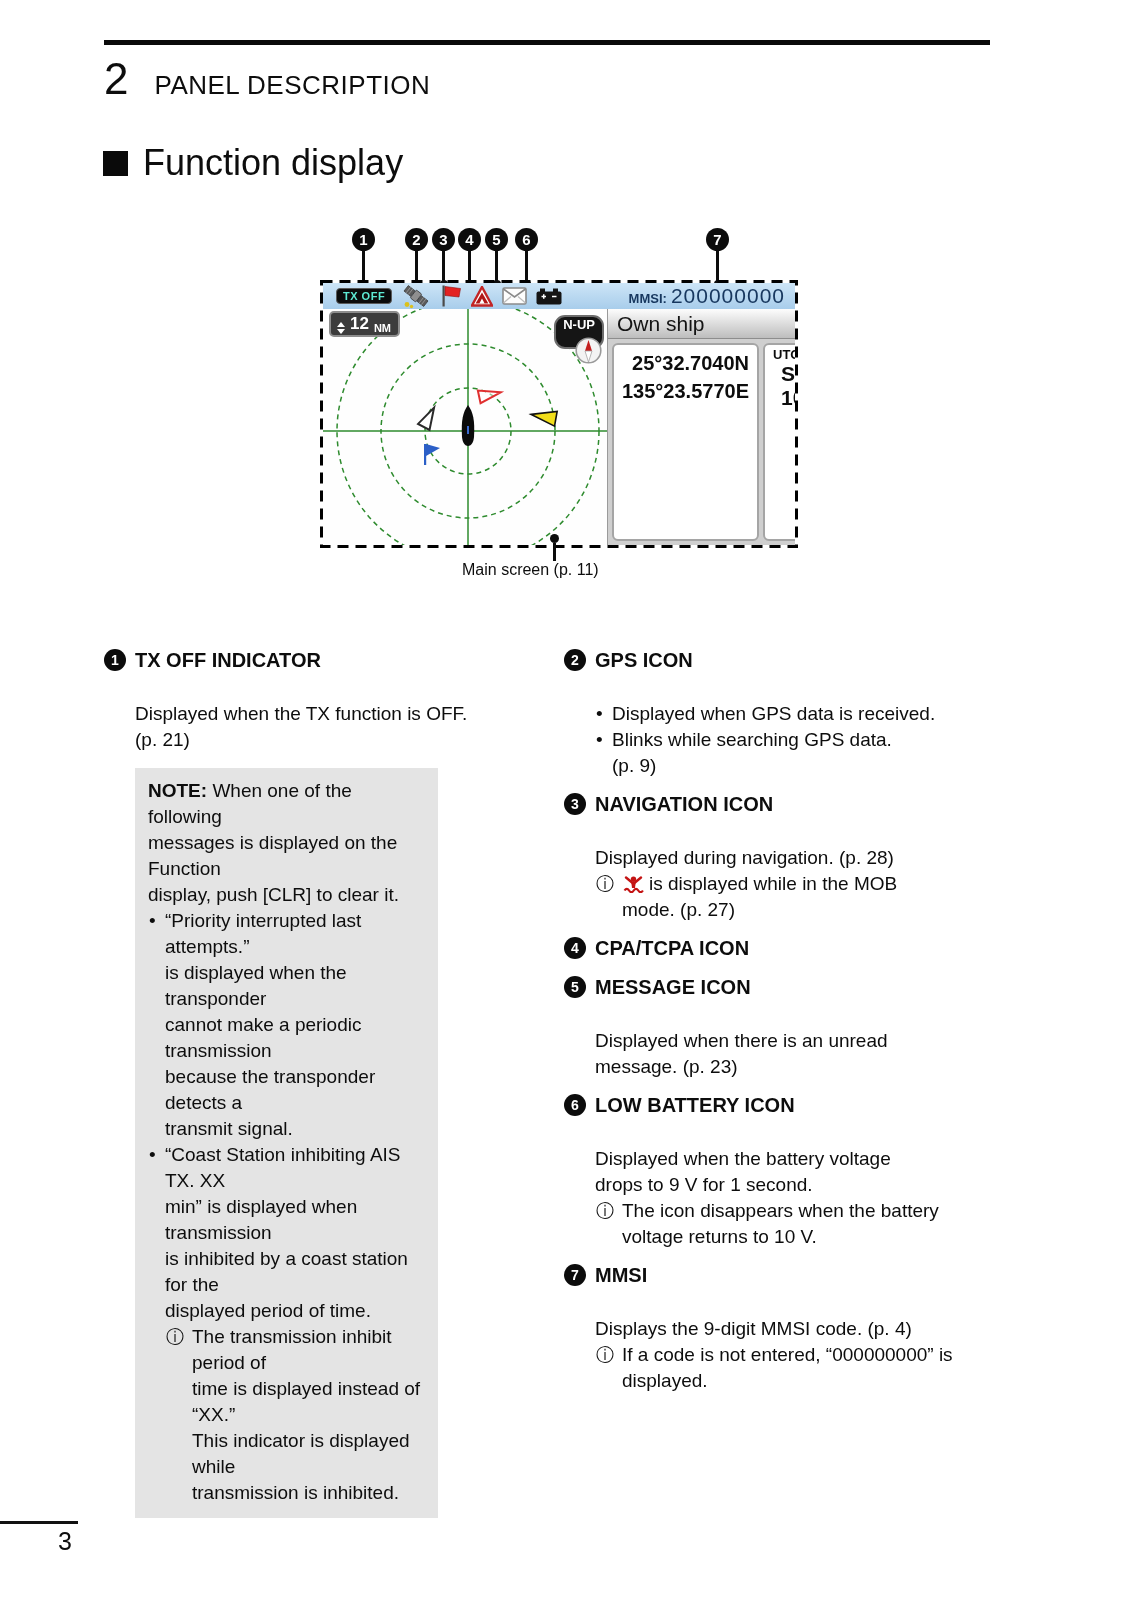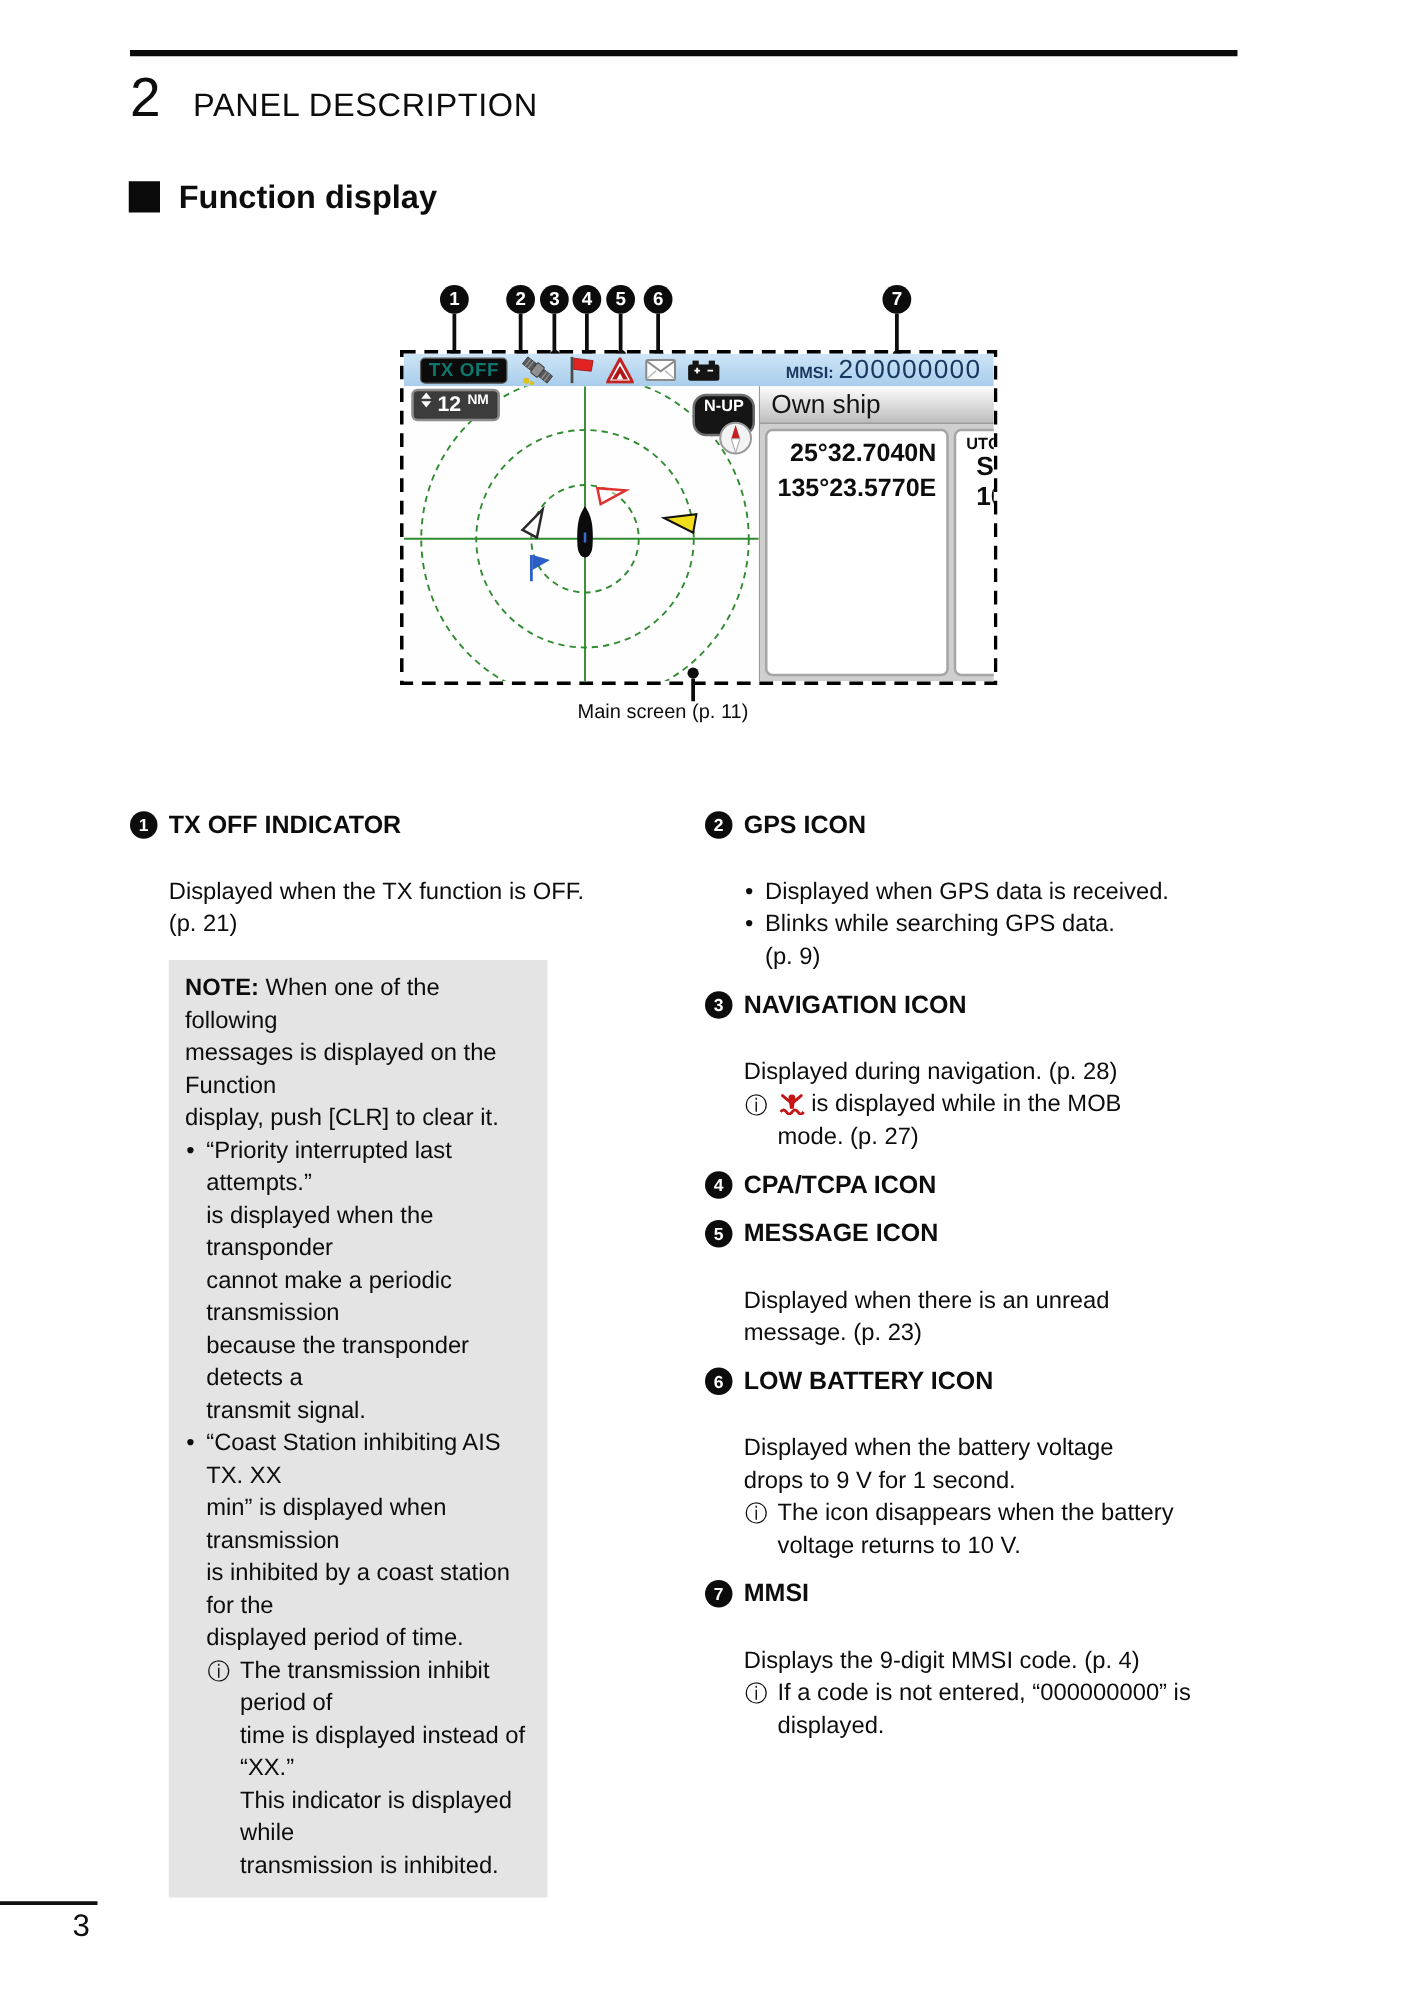--- a/index.html
+++ b/index.html
@@ -6,47 +6,47 @@
   body { background:#ffffff; font-family:"Liberation Sans","DejaVu Sans",sans-serif; color:#0d0d0d; }
   .page { position:relative; width:1128px; height:1600px; background:#ffffff; overflow:hidden; }
 
   
   .top-rule { position:absolute; left:104px; top:40px; width:886px; height:5px; background:#0a0a0a; }
   .chapter { position:absolute; left:104px; top:54px; display:flex; align-items:baseline; gap:26px; }
   .chapter-num { font-size:44px; }
   .chapter-title { font-size:26px; letter-spacing:0.5px; }
   .func-heading { position:absolute; left:103px; top:142px; display:flex; align-items:center; gap:15px; }
   .black-square { width:25px; height:25px; background:#0a0a0a; }
-  .func-title { font-size:26px; font-weight:bold; }
+  .func-title { font-size:36px; font-weight:normal; }
 
   
   .callout { position:absolute; top:228px; display:flex; flex-direction:column; align-items:center; width:23px; }
   .co-circle { width:23px; height:23px; border-radius:50%; background:#0c0c0c; color:#fff;
                font-size:15px; font-weight:bold; display:flex; align-items:center; justify-content:center; }
   .co-stem { width:3px; height:30px; background:#0c0c0c; }
   .co-dot  { width:8px; height:8px; border-radius:50%; background:#0c0c0c; margin-top:-1px; }
 
   
   .screen { position:absolute; left:320px; top:280px; width:478px; height:268px; padding:3px; }
   .screen-dash { position:absolute; inset:0; width:100%; height:100%; pointer-events:none; }
   .screen-inner { position:relative; width:472px; height:262px; background:#fff; display:flex; flex-direction:column; overflow:hidden; }
   .status-bar { flex:none; height:26px; background:linear-gradient(#cde5f7,#a8cdeb);
                 display:flex; align-items:center; gap:9px; padding:0 6px 0 13px; }
-  .tx-badge { background:#0b0b0b; color:#0f766e; font-weight:bold; font-size:15px; padding:1px 6px;
+  .tx-badge { background:#0b0b0b; color:#5eead4; font-weight:bold; font-size:11px; padding:1px 6px;
               border-radius:4px; letter-spacing:0.5px; border:1px solid #5a5a5a; }
   .bar-icon { display:inline-flex; align-items:center; }
   .mmsi { margin-left:auto; display:flex; align-items:baseline; gap:4px; color:#17375e; padding-right:4px; }
   .mmsi-label { font-size:13px; font-weight:bold; }
   .mmsi-value { font-size:21px; letter-spacing:1px; }
 
   .screen-main { flex:1; display:flex; }
   .radar { position:relative; width:284px; background:#fefefe; }
   .radar-svg { position:absolute; inset:0; }
   .range-box { position:absolute; left:6px; top:2px; background:#3c3c3c; border:2px solid #8d8d8d; border-radius:5px;
-               color:#fff; display:flex; align-items:flex-start; gap:5px; padding:1px 7px 1px 6px; }
+               color:#fff; display:flex; align-items:flex-end; gap:5px; padding:1px 7px 1px 6px; }
   .range-arrows { display:flex; flex-direction:column; gap:2px; }
   .arr-up { width:0; height:0; border-left:4px solid transparent; border-right:4px solid transparent; border-bottom:5px solid #fff; }
   .arr-dn { width:0; height:0; border-left:4px solid transparent; border-right:4px solid transparent; border-top:5px solid #fff; }
   .range-value { font-size:17px; font-weight:bold; }
   .range-unit { font-size:11px; font-weight:bold; }
   .nup { position:absolute; right:3px; top:6px; background:#151515; color:#fff; border:2px solid #6d6d6d;
          border-radius:11px; font-size:13px; font-weight:bold; padding:0 7px; height:34px; line-height:15px; }
   .compass { position:absolute; right:5px; top:28px; }
 
   .ownship-panel { width:188px; background:#cfcfcf; display:flex; flex-direction:column; border-left:1px solid #9a9a9a; }

